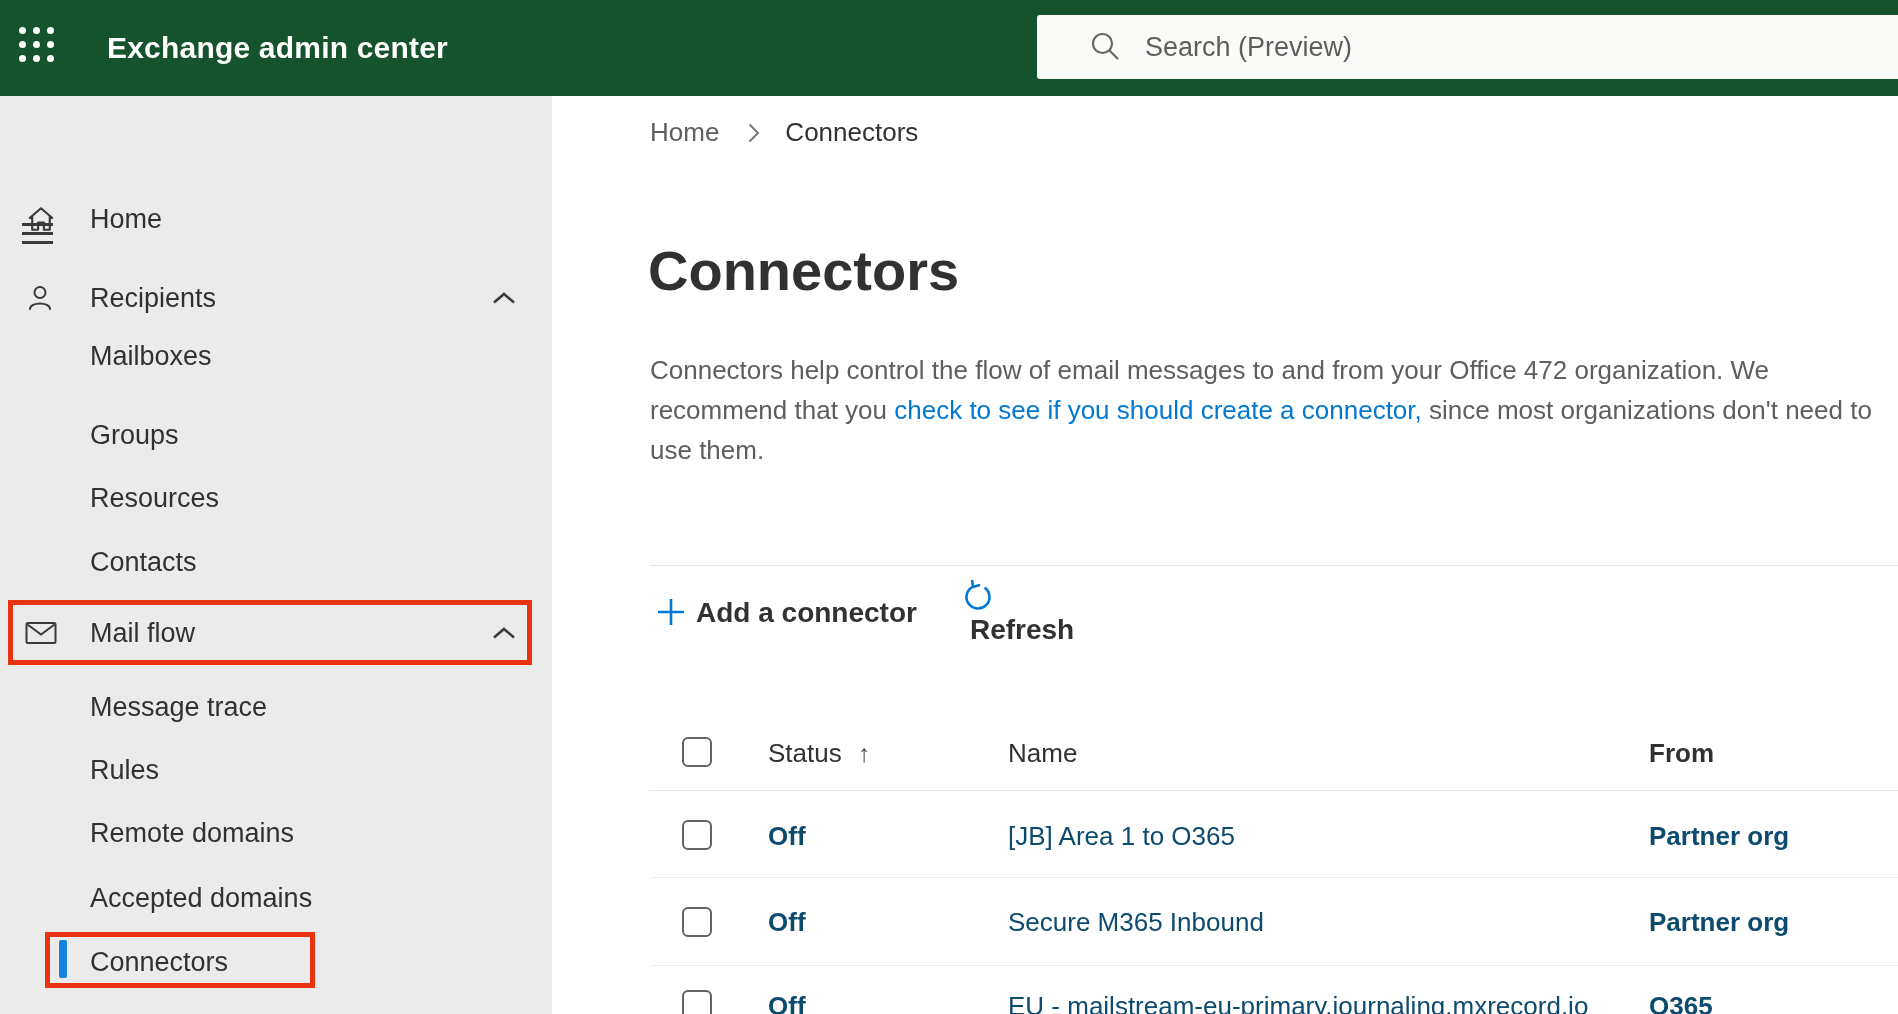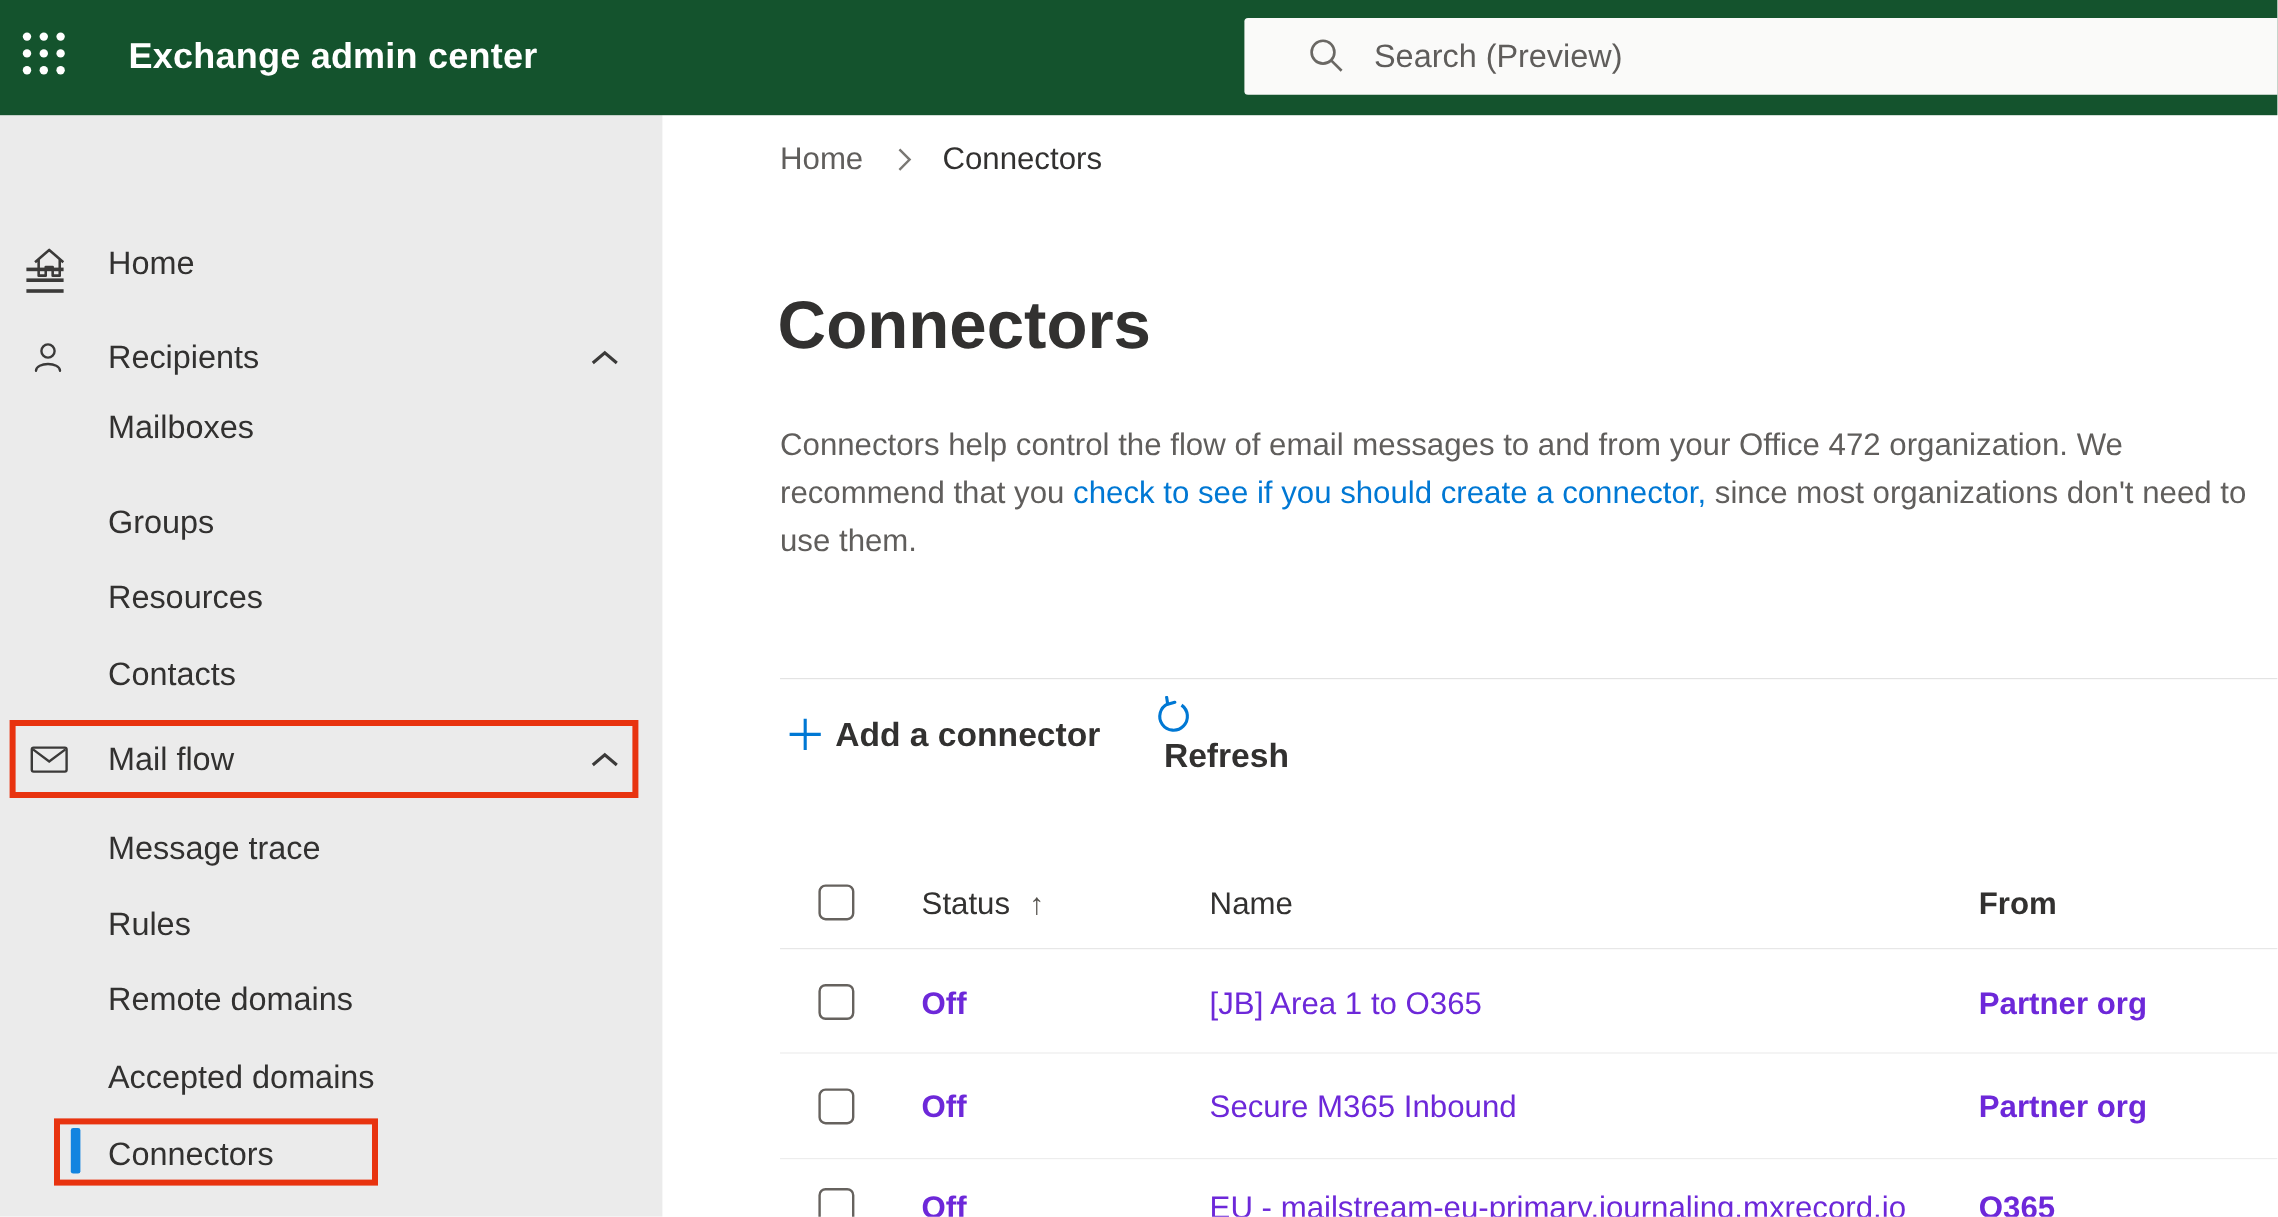--- a/index.html
+++ b/index.html
@@ -66,21 +66,21 @@
   .cb-r2 { top:990px; }
 
   .col-status { position:absolute; left:768px; white-space:nowrap; }
   .col-name   { position:absolute; left:1008px; white-space:nowrap; }
   .col-from   { position:absolute; left:1649px; white-space:nowrap;font-weight:bold; }
 
   .th { font-size:26px; color:#323130; }
   .th-row { top:737px; height:32px; line-height:32px; }
   .sort-arrow { font-size:25px; color:#55524e; margin-left:16px; font-weight:400; }
 
-  .td { font-size:26px; color:#6d28d9; height:32px; line-height:32px; }
+  .td { font-size:26px; color:#0c4a6e; height:32px; line-height:32px; }
   .td-status { font-weight:700; }
   .row-y0 { top:820px; }
   .row-y1 { top:906px; }
   .row-y2 { top:990px; }
 
   .tline { position:absolute; left:650px; right:0; height:1px; background:#ededed; }
   .tline-header { top:790px; background:#e7e7e7; }
   .tline-1 { top:877px; }
   .tline-2 { top:965px; }
 </style>

